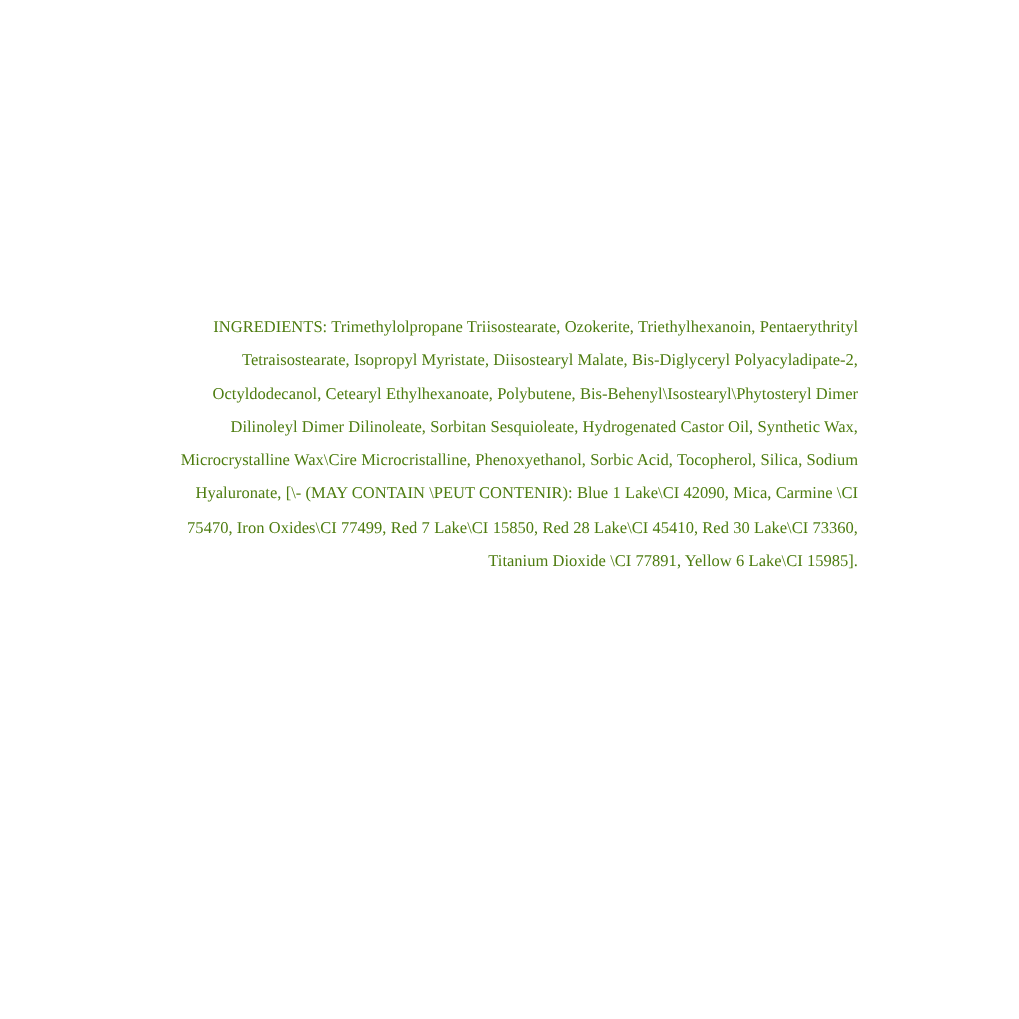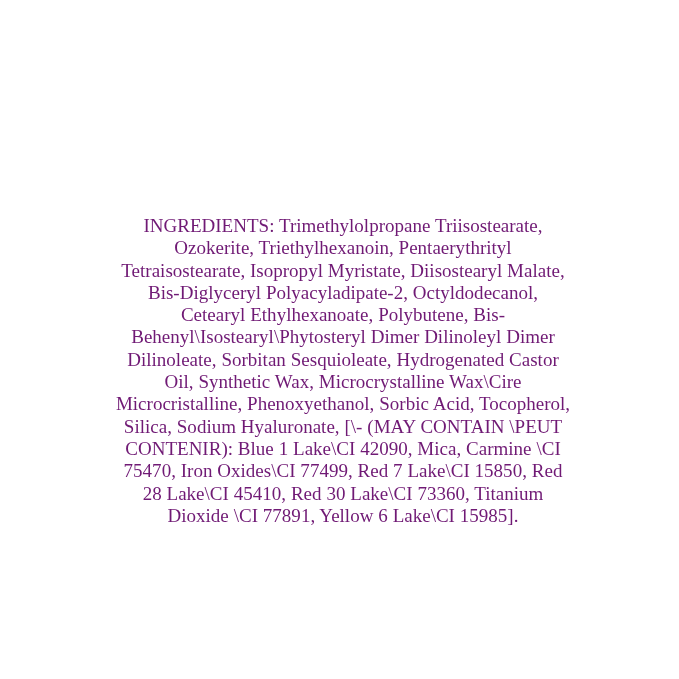--- a/index.html
+++ b/index.html
@@ -21,24 +21,24 @@
     background: #ffffff;
   }
   .ingredients-block {
     position: absolute;
     left: 114px;
     top: 196px;
     width: 458px;
   }
   .ingredients-text {
     font-family: "Liberation Serif", serif;
-    font-size: 19px;
+    font-size: 11px;
     line-height: 22.3px;
-    color: #701a75;
-    text-align: center;
+    color: #4d7c0f;
+    text-align: right;
     white-space: pre-wrap;
     word-spacing: 0.1px;
     letter-spacing: 0.01px;
   }
 </style>
 </head>
 <body>
 
 <div class="page">
   <div class="ingredients-block">

